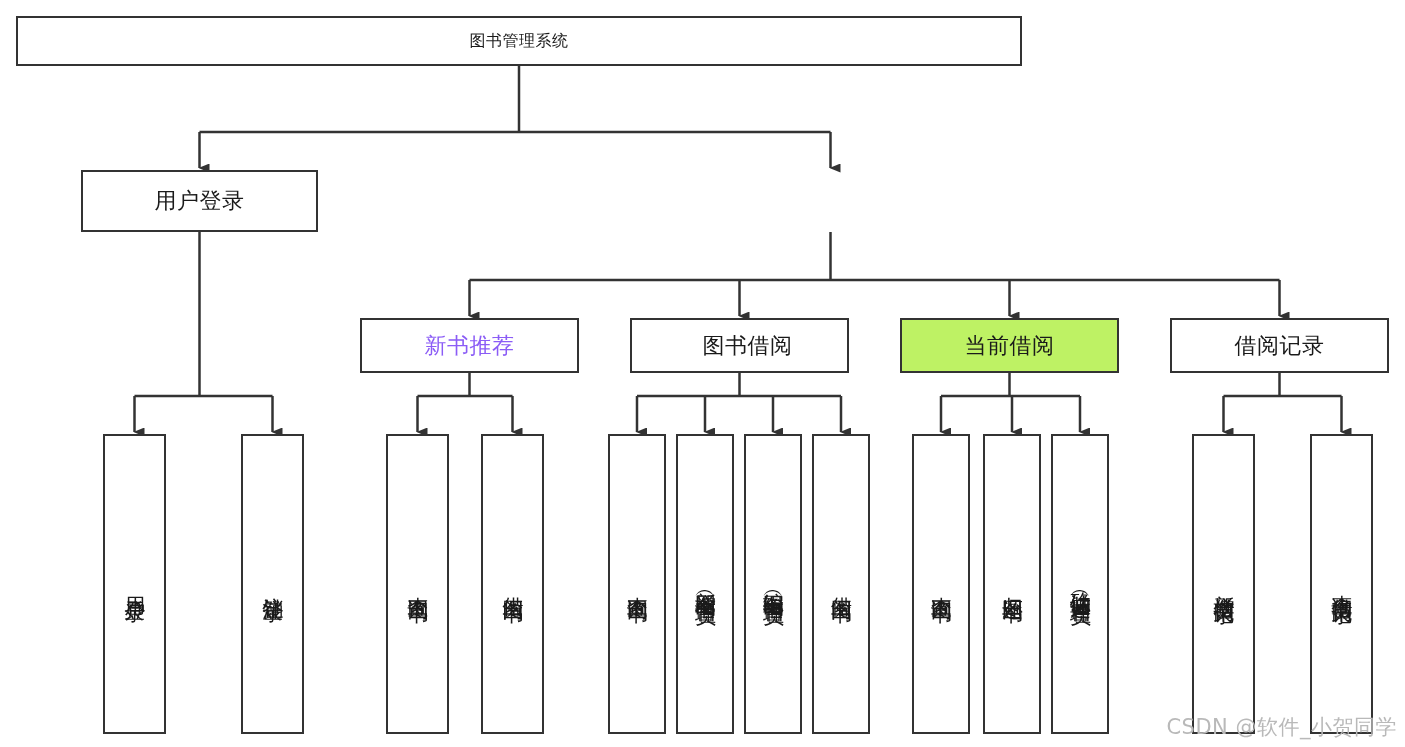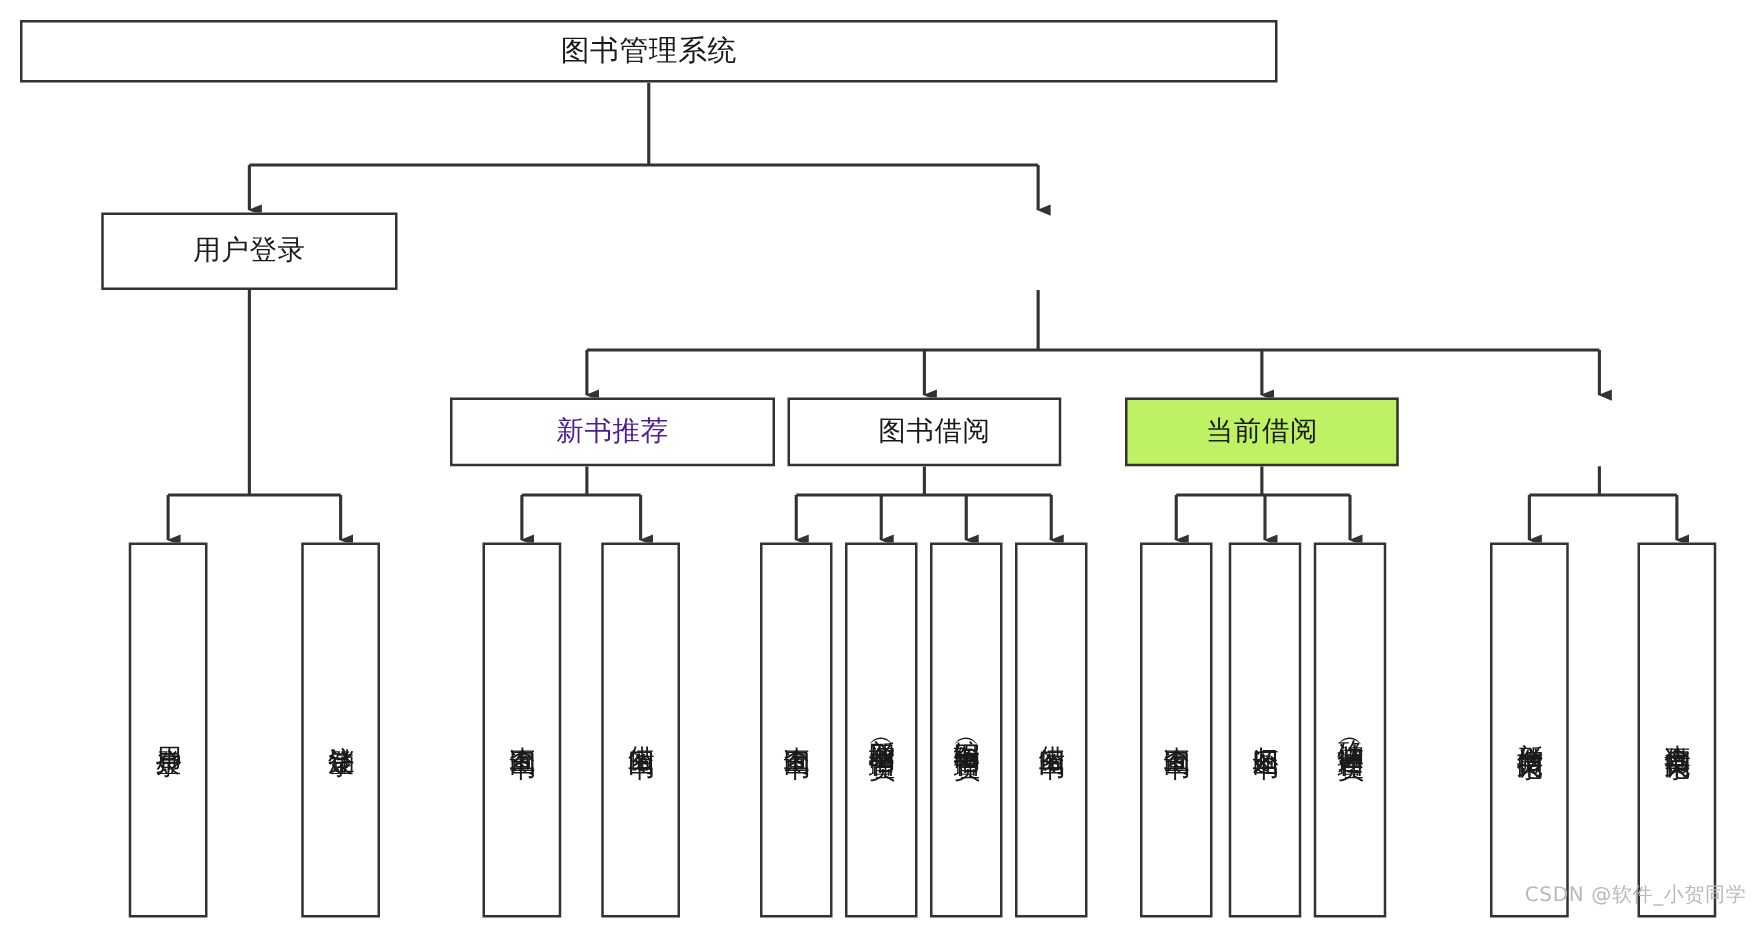--- a/index.html
+++ b/index.html
@@ -39,39 +39,39 @@
     display: block;
     text-align: center;
     line-height: 1.06;
     letter-spacing: 0.5px;
   }
   
   .node.horiz .label {
     font-size: 22px;
     writing-mode: horizontal-tb;
   }
-  .node.root .label { font-size: 23px; }
+  .node.root .label { font-size: 16px; }
   
   .node.vert {
     align-items: center;
     justify-content: center;
   }
   .node.vert .label {
     writing-mode: vertical-rl;
     text-orientation: upright;
     font-size: 21px;
     line-height: 1.0;
     letter-spacing: 2px;
     white-space: nowrap;
   }
   .watermark {
     position: absolute;
     right: 8px;
-    bottom: 20px;
-    font-size: 16px;
+    bottom: 6px;
+    font-size: 21px;
     color: #b9b9b9;
     letter-spacing: 0.5px;
     white-space: nowrap;
     font-family: "DejaVu Sans", "Liberation Sans", sans-serif;
   }
 </style>
 </head>
 <body>
 
 <div id="canvas">
@@ -119,28 +119,31 @@
   </svg>
 
   <div class="node root horiz" style="left: 16px; top: 16px; width: 1006px; height: 50px; border-color: rgb(51, 51, 51); background: rgb(255, 255, 255); color: rgb(26, 26, 26);">
     <span class="label">图书管理系统</span>
   </div>
 
   <div class="node horiz" style="left: 81px; top: 170px; width: 237px; height: 62px; border-color: rgb(51, 51, 51); background: rgb(255, 255, 255); color: rgb(26, 26, 26);">
     <span class="label">用户登录</span>
   </div>
 
-  <div class="node horiz" style="left: 360px; top: 318px; width: 260px; height: 55px; border-color: rgb(51, 51, 51); background: rgb(255, 255, 255); color: #4c1d95;">
+  <div class="node horiz" style="left: 360px; top: 318px; width: 219px; height: 55px; border-color: rgb(51, 51, 51); background: rgb(255, 255, 255); color: #8b5cf6;">
     <span class="label">新书推荐</span>
   </div>
   <div class="node horiz" style="left: 630px; top: 318px; width: 219px; height: 55px; border-color: rgb(51, 51, 51); background: rgb(255, 255, 255); color: rgb(26, 26, 26); padding-left: 16px;">
     <span class="label">图书借阅</span>
   </div>
   <div class="node horiz" style="left: 900px; top: 318px; width: 219px; height: 55px; border-color: rgb(51, 51, 51); background: #bef264; color: rgb(26, 26, 26);">
     <span class="label">当前借阅</span>
+  </div>
+  <div class="node horiz" style="left: 1170px; top: 318px; width: 219px; height: 55px; border-color: rgb(51, 51, 51); background: rgb(255, 255, 255); color: rgb(26, 26, 26);">
+    <span class="label">借阅记录</span>
   </div>
 
   <div class="node vert" style="left: 103px; top: 434px; width: 63px; height: 300px; border-color: rgb(51, 51, 51); background: rgb(255, 255, 255); color: rgb(26, 26, 26);">
     <span class="label">用户登录</span>
   </div>
   <div class="node vert" style="left: 241px; top: 434px; width: 63px; height: 300px; border-color: rgb(51, 51, 51); background: rgb(255, 255, 255); color: rgb(26, 26, 26);">
     <span class="label">注销登录</span>
   </div>
 
   <div class="node vert" style="left: 386px; top: 434px; width: 63px; height: 300px; border-color: rgb(51, 51, 51); background: rgb(255, 255, 255); color: rgb(26, 26, 26);">

